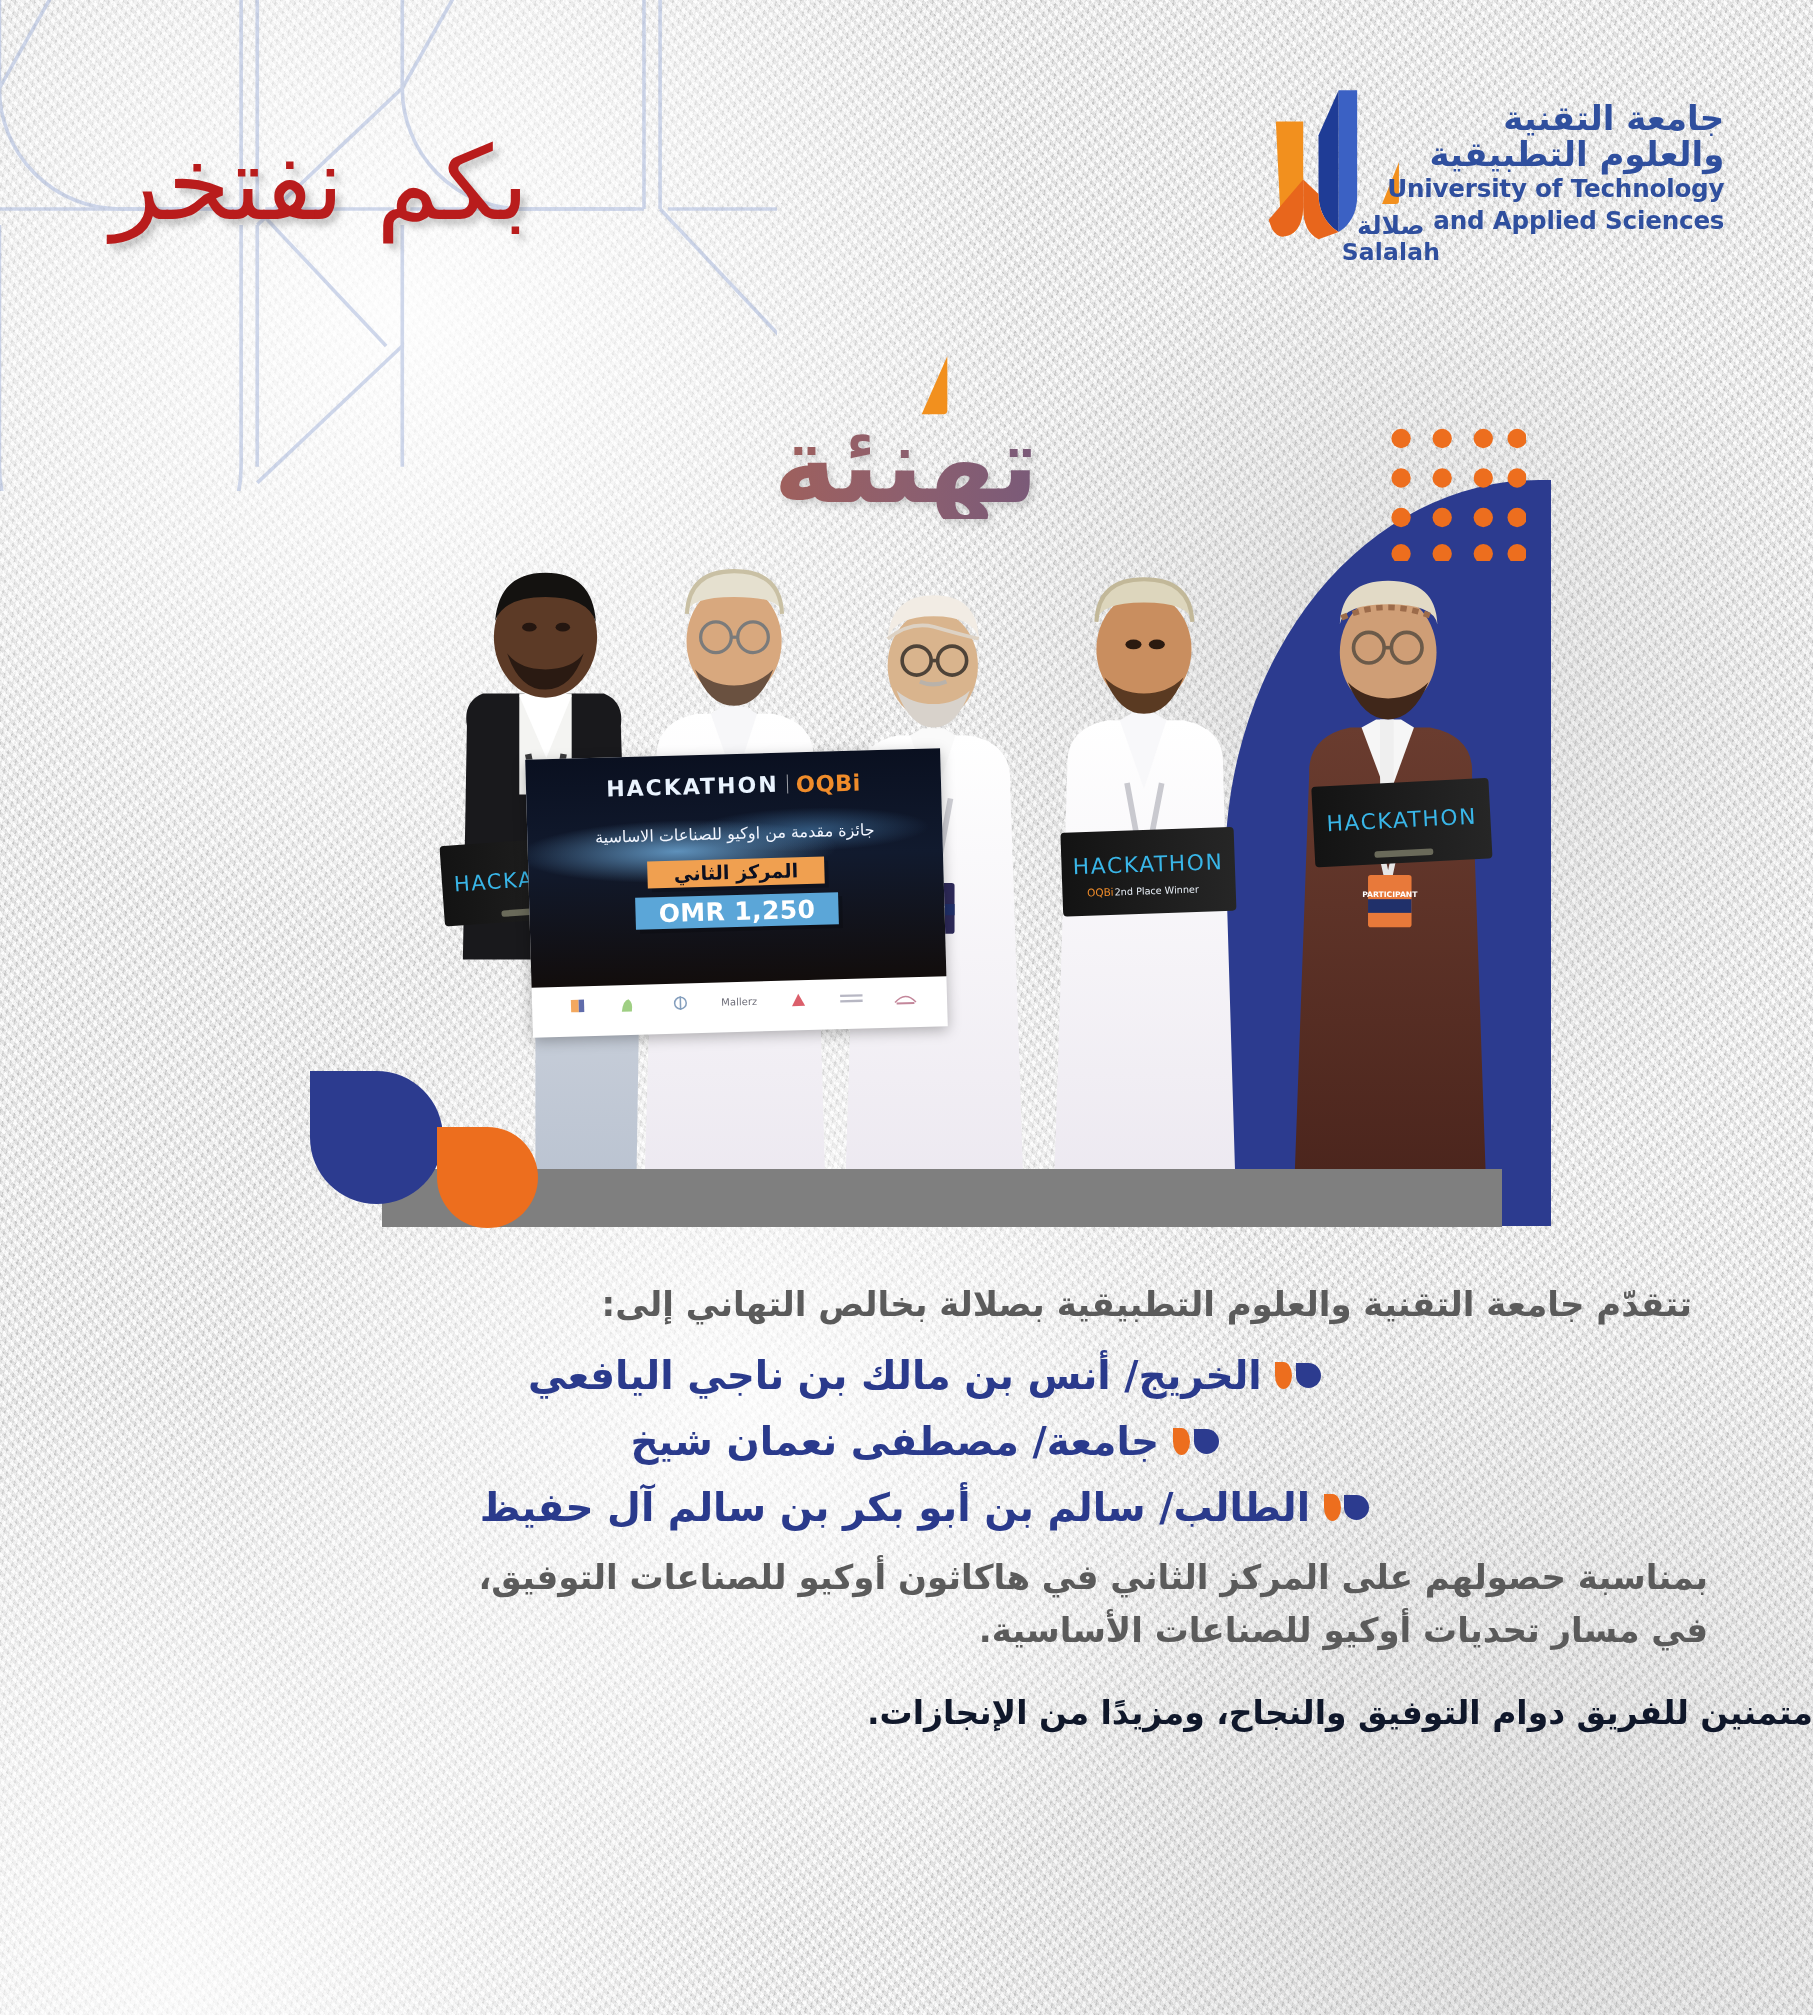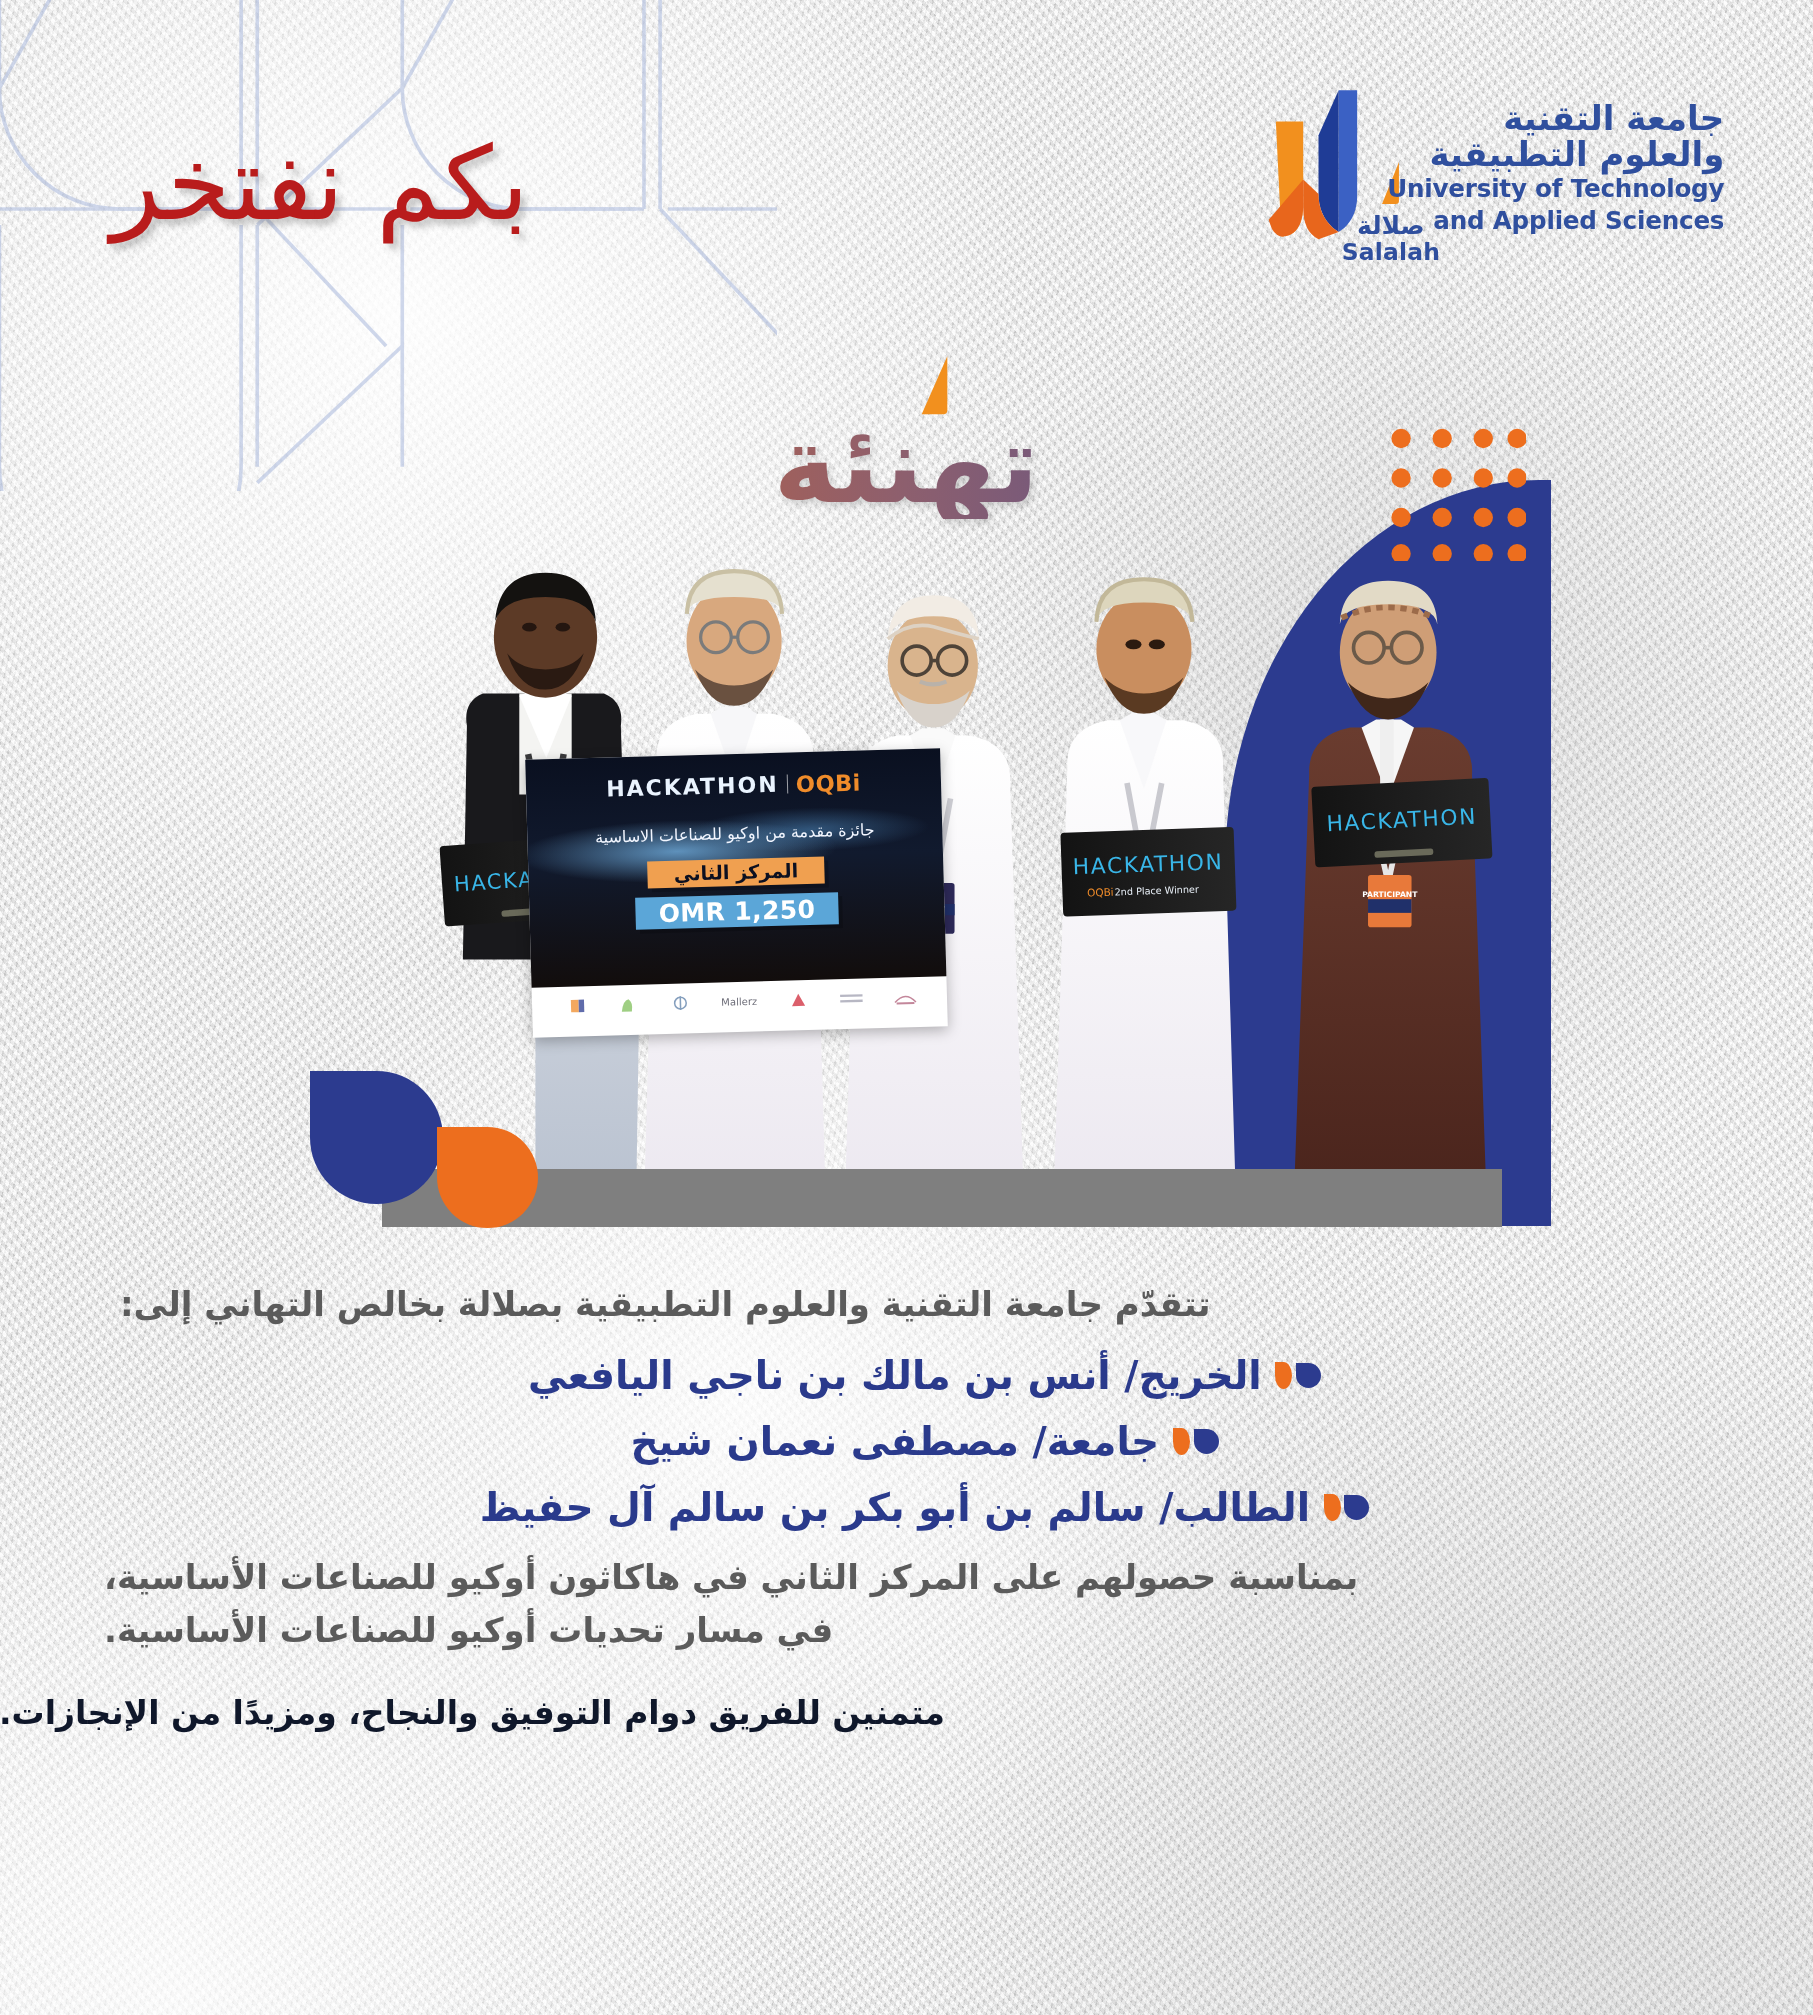--- a/index.html
+++ b/index.html
@@ -129,21 +129,21 @@
   }
   .board-amt{
     display:inline-block; margin-top:9.7px; background:#5ba6d8; color:#ffffff;
     font-size:25px; font-weight:700; padding:1.6px 23.4px; letter-spacing:0.4px;
     box-shadow:4px 4px 0 rgba(0,0,0,.18);
   }
   .board-sponsors{display:flex; align-items:center; justify-content:center; gap:18.5px; padding-top:11.3px; opacity:.75;}
   .sp{height:17px;}
 
   
-  .msg{position:absolute; left:0; right:0; top:1282px; direction:rtl; text-align:left;}
+  .msg{position:absolute; left:0; right:0; top:1282px; direction:rtl; text-align:right;}
   .intro{
     font-size:34px; font-weight:700; color:#5b5b5b;
     padding:0 121px; line-height:1.35;
   }
   .names{margin-top:25px;}
   .nrow{
     display:flex; align-items:center; justify-content:center; gap:13.7px;
     margin-bottom:21px;
     margin-left:37px;
   }
@@ -439,21 +439,21 @@
       <div class="nrow">
         <span class="bullet">
             <i class="bl-b"></i>
             <i class="bl-o"></i>
           </span>
         <span class="nm">الطالب/ سالم بن أبو بكر بن سالم آل حفيظ</span>
       </div>
     </div>
 
     <div class="para">
-      <span class="l2">بمناسبة حصولهم على المركز الثاني في هاكاثون أوكيو للصناعات الأساسية،</span>
+      <span class="l2">بمناسبة حصولهم على المركز الثاني في هاكاثون أوكيو للصناعات التوفيق،</span>
       <span class="l2">في مسار تحديات أوكيو للصناعات الأساسية.</span>
     </div>
 
     <div class="closing">متمنين للفريق دوام التوفيق والنجاح، ومزيدًا من الإنجازات.</div>
   </div>
 
 </div>
 
 
 </body></html>

